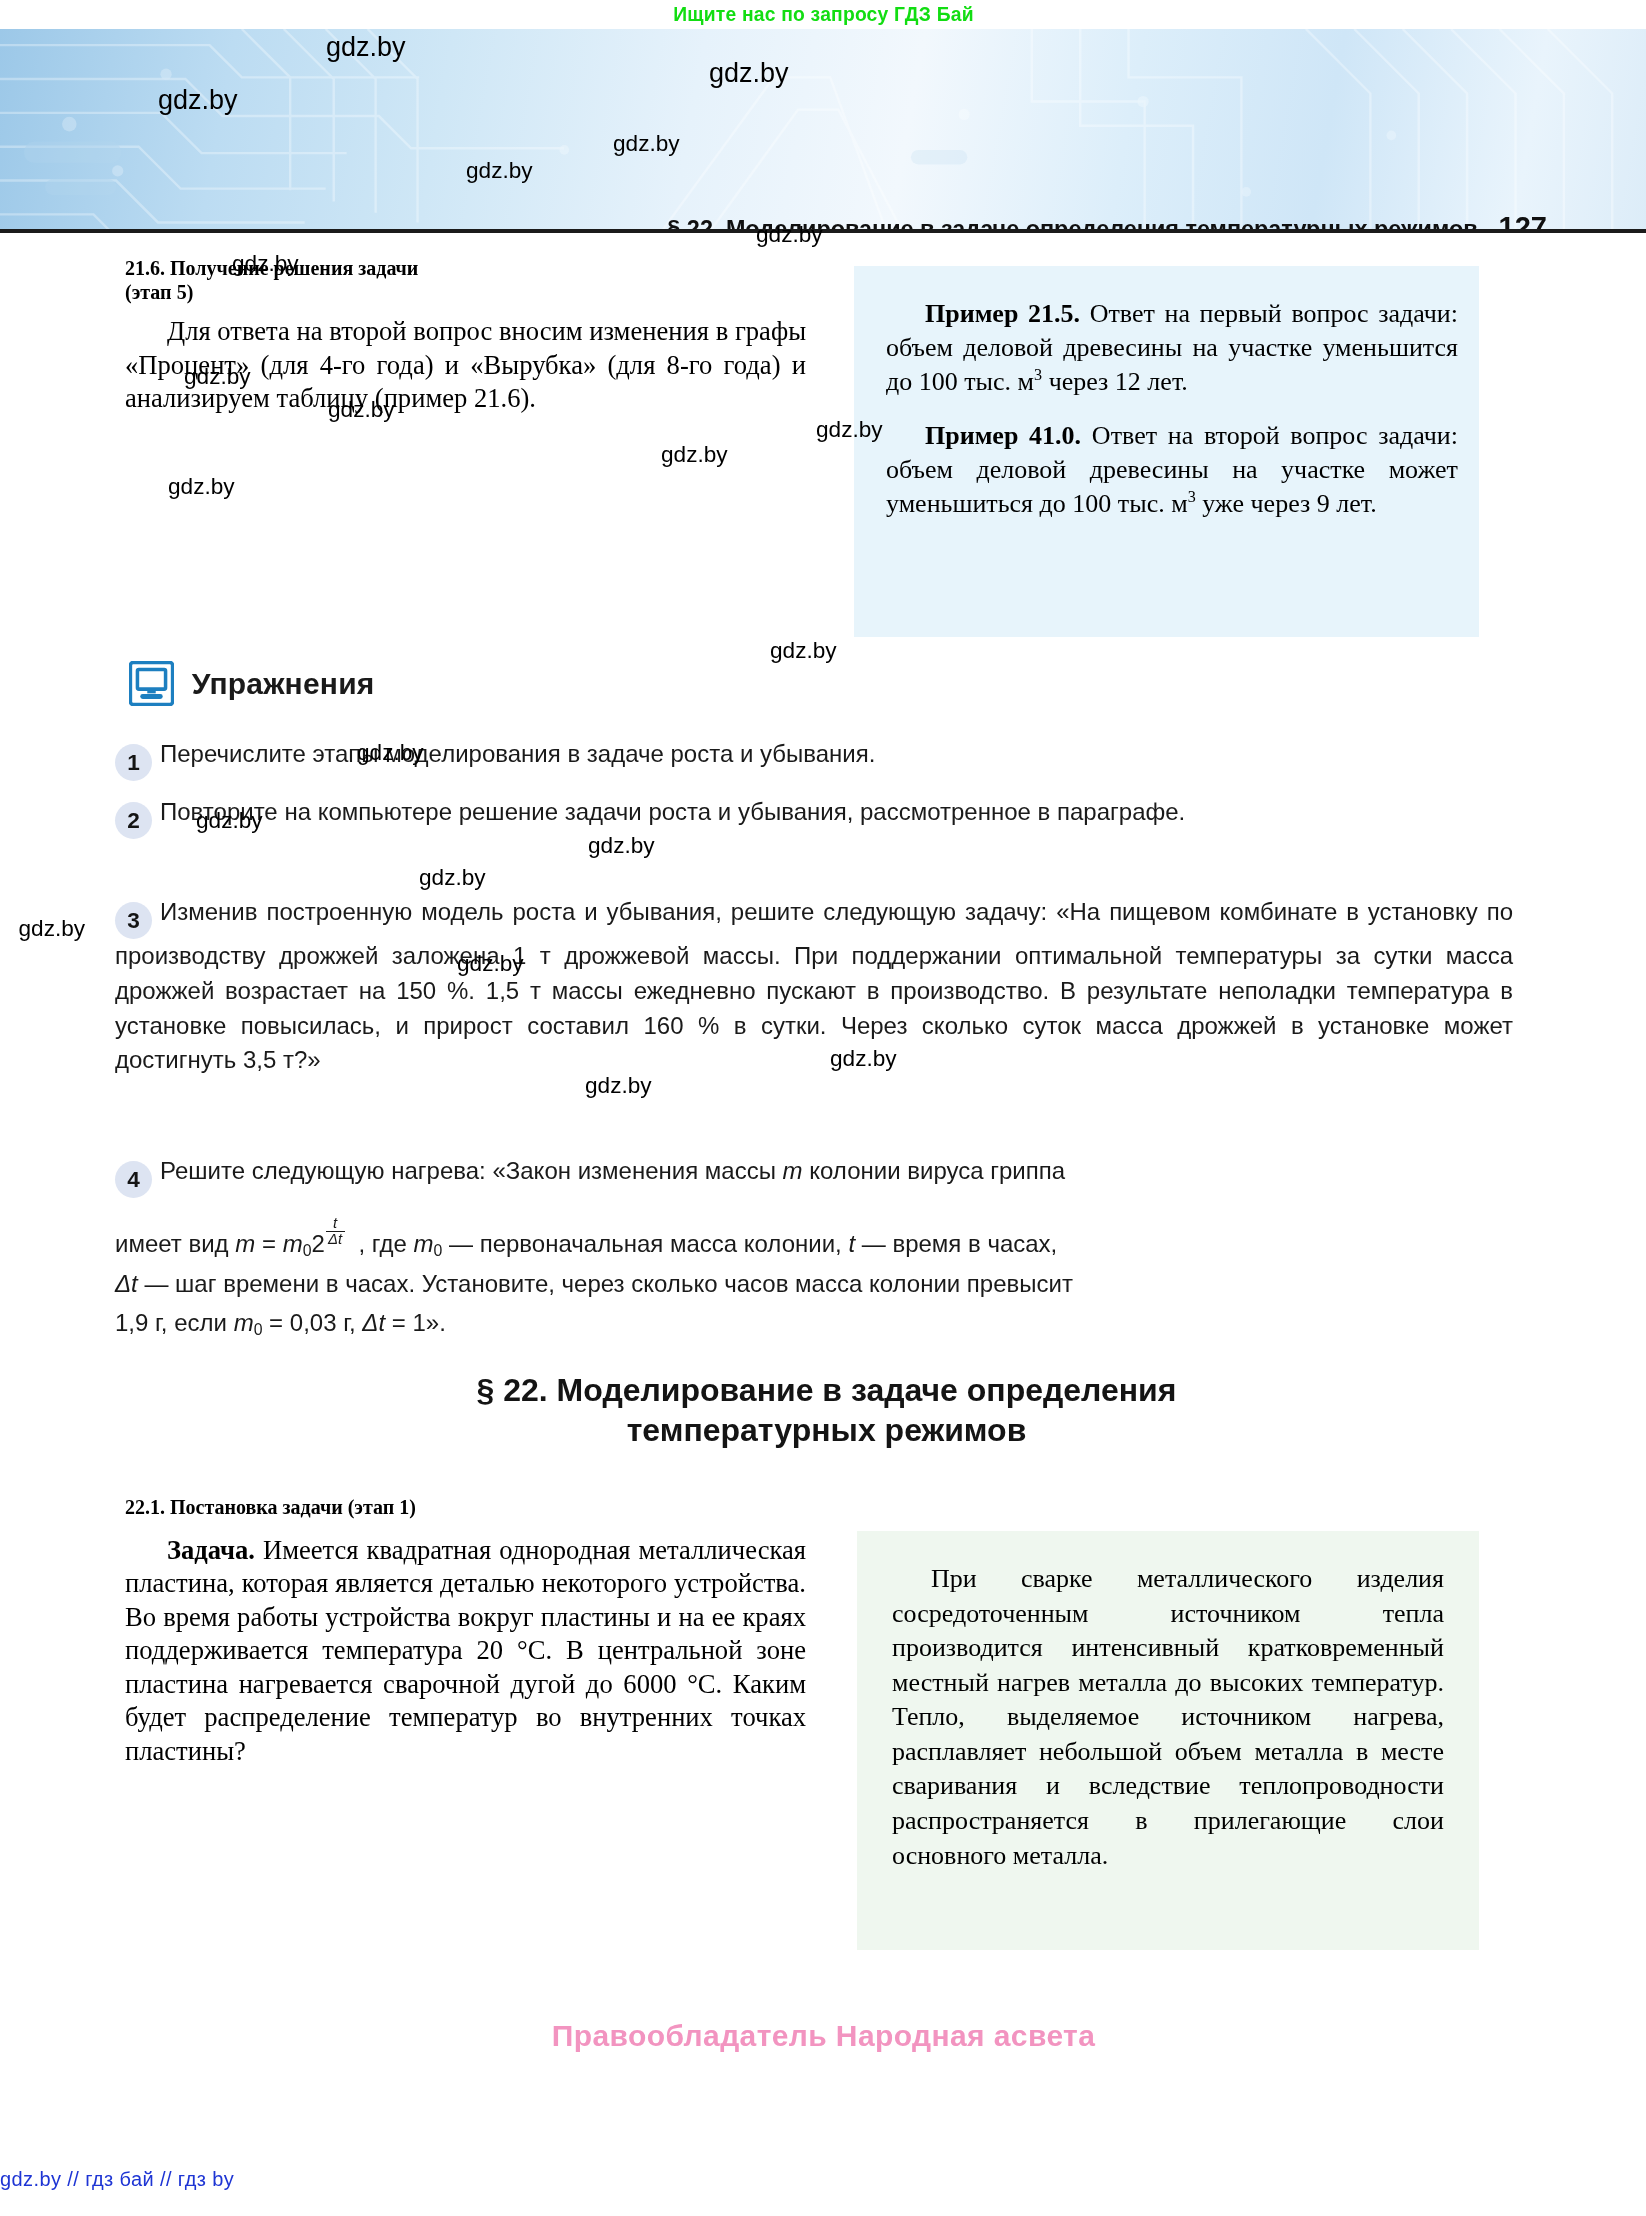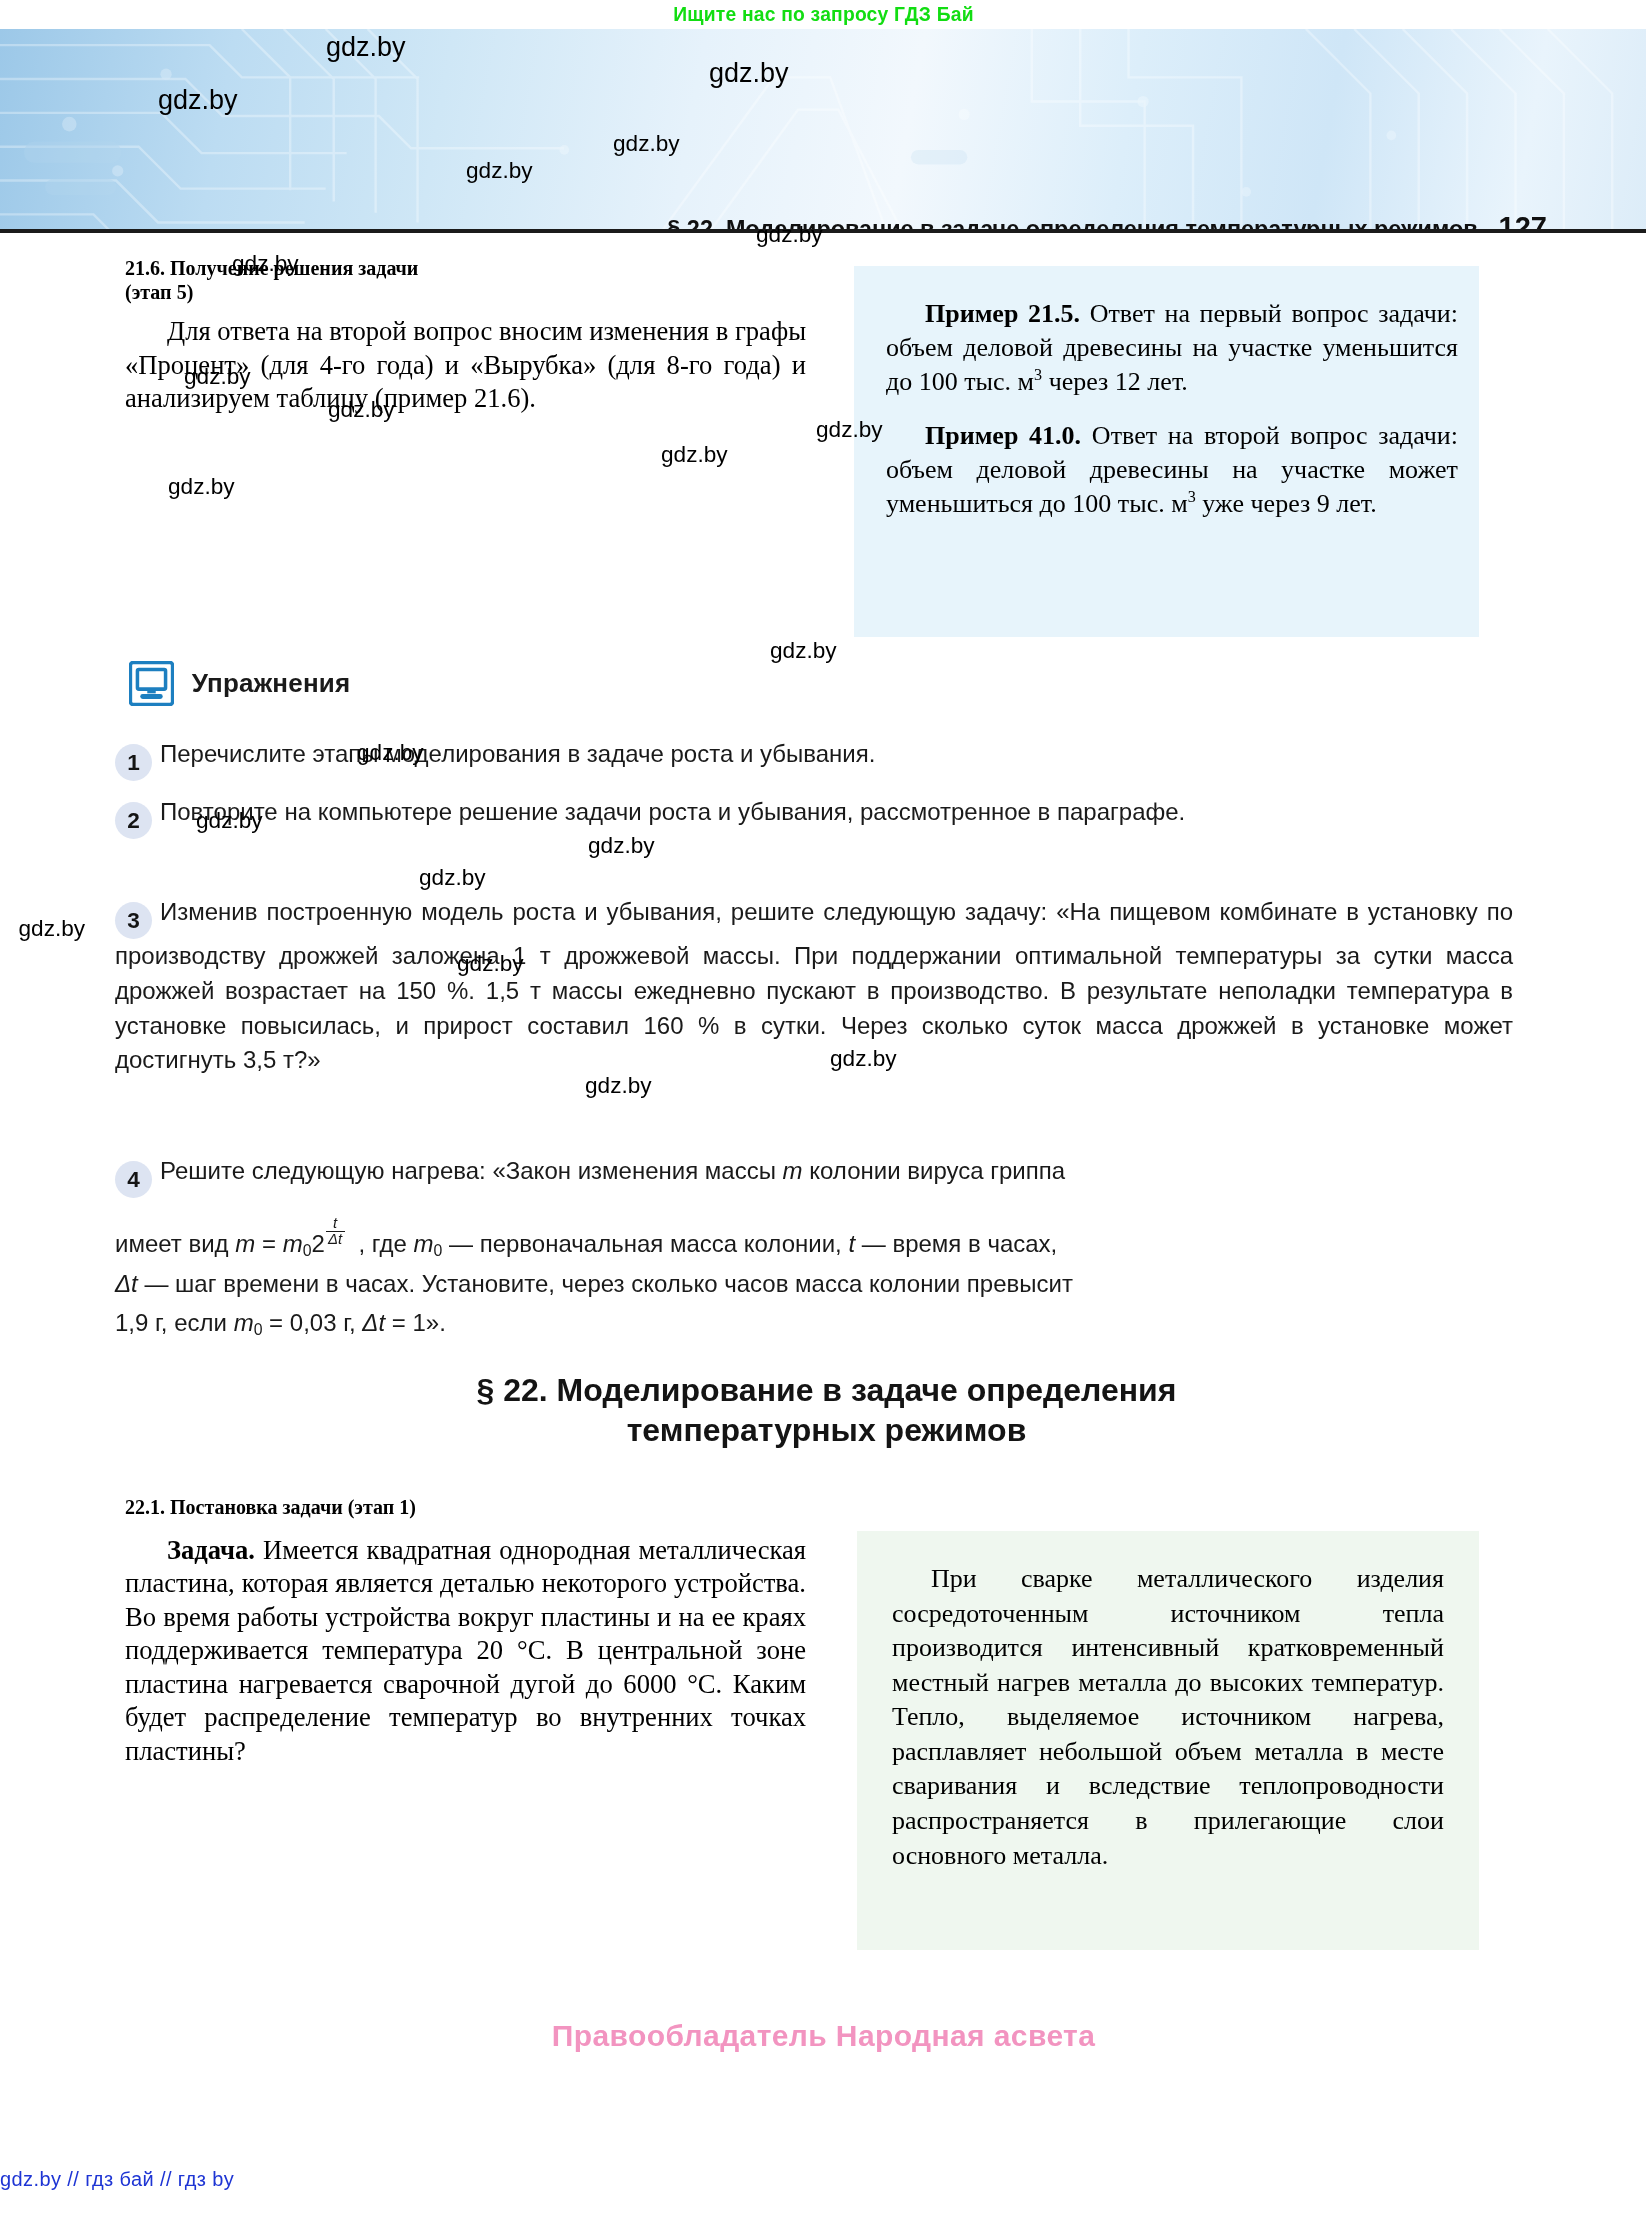--- a/index.html
+++ b/index.html
@@ -145,21 +145,21 @@
     position: absolute;
     left: 129px; top: 661px;
     display: flex;
     align-items: center;
     gap: 17.7px;
   }
   .monitor-icon { width: 45px; height: 45px; display: block; }
   .ex-header .label {
     font-family: "Liberation Sans", sans-serif;
     font-weight: bold;
-    font-size: 26px;
+    font-size: 30px;
     color: #1a1a1a;
     letter-spacing: 0.2px;
   }
 
   
   .exercise {
     position: absolute;
     left: 115px;
     width: 1398px;
   }

